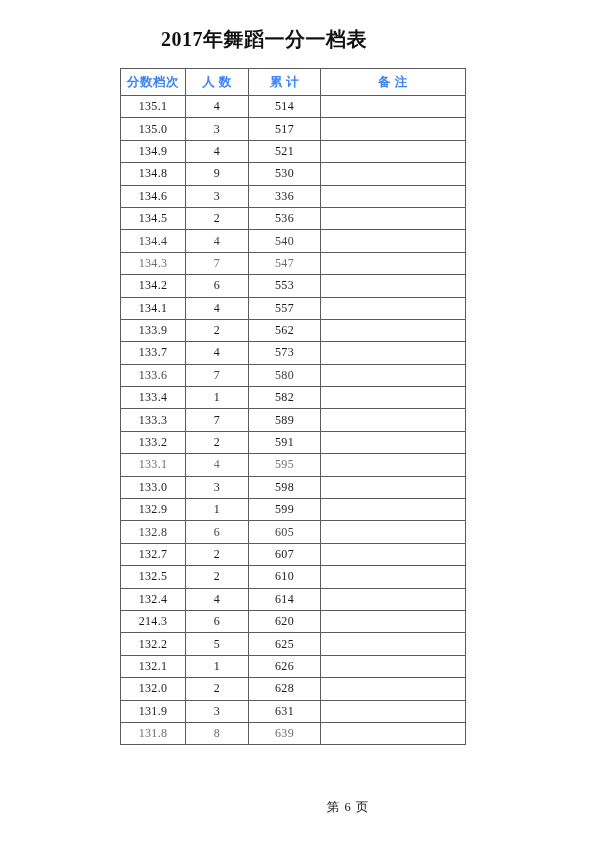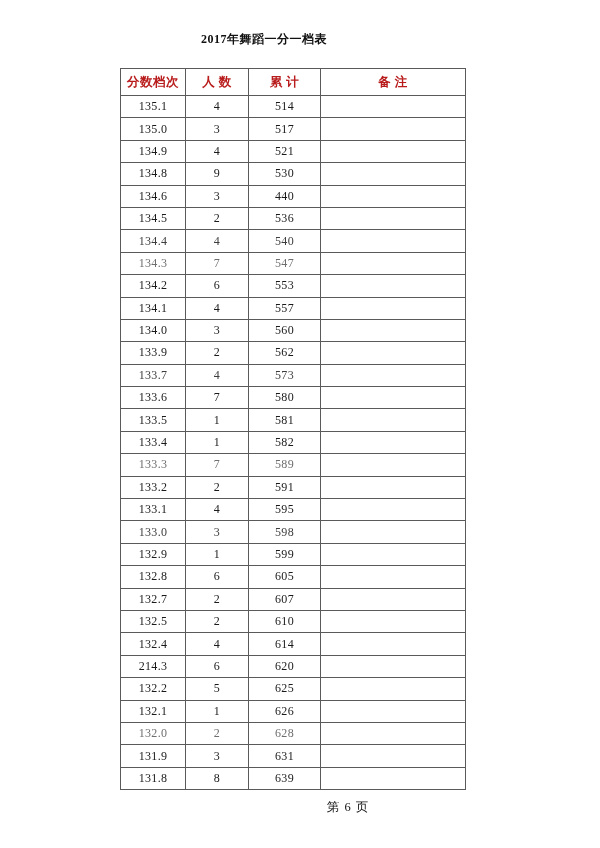--- a/index.html
+++ b/index.html
@@ -23,21 +23,21 @@
     box-sizing: border-box;
   }
 
   
   .doc-title {
     position: absolute;
     top: 27px;
     left: 0;
     width: 528px;
     text-align: center;
-    font-size: 12px;
+    font-size: 20px;
     font-weight: bold;
     letter-spacing: 0.5px;
     font-family: "Liberation Serif", "DejaVu Serif", serif;
     line-height: 24px;
     white-space: nowrap;
   }
 
   
   .table-wrap {
     position: absolute;
@@ -65,21 +65,21 @@
     vertical-align: middle;
     padding: 0;
     font-family: "Liberation Serif", "DejaVu Serif", serif;
   }
 
   table.score-table thead th {
     height: 26px;
     font-size: 12.5px;
     font-weight: bold;
     letter-spacing: 0.5px;
-    color: #b91c1c;
+    color: #3b82f6;
   }
 
   table.score-table tbody td {
     height: 21.4px;
     font-size: 12px;
     font-weight: normal;
     color: #1a1a1a;
     letter-spacing: 0.3px;
   }
 
@@ -156,21 +156,21 @@
           </tr>
           <tr>
             <td>134.8</td>
             <td>9</td>
             <td>530</td>
             <td class="note-cell"></td>
           </tr>
           <tr>
             <td>134.6</td>
             <td>3</td>
-            <td>440</td>
+            <td>336</td>
             <td class="note-cell"></td>
           </tr>
           <tr>
             <td>134.5</td>
             <td>2</td>
             <td>536</td>
             <td class="note-cell"></td>
           </tr>
           <tr>
             <td>134.4</td>
@@ -190,50 +190,38 @@
             <td>553</td>
             <td class="note-cell"></td>
           </tr>
           <tr>
             <td>134.1</td>
             <td>4</td>
             <td>557</td>
             <td class="note-cell"></td>
           </tr>
           <tr>
-            <td>134.0</td>
-            <td>3</td>
-            <td>560</td>
-            <td class="note-cell"></td>
-          </tr>
-          <tr>
             <td>133.9</td>
             <td>2</td>
             <td>562</td>
             <td class="note-cell"></td>
           </tr>
           <tr>
             <td>133.7</td>
             <td>4</td>
             <td>573</td>
             <td class="note-cell"></td>
           </tr>
           <tr>
             <td>133.6</td>
             <td>7</td>
             <td>580</td>
             <td class="note-cell"></td>
           </tr>
           <tr>
-            <td>133.5</td>
-            <td>1</td>
-            <td>581</td>
-            <td class="note-cell"></td>
-          </tr>
-          <tr>
             <td>133.4</td>
             <td>1</td>
             <td>582</td>
             <td class="note-cell"></td>
           </tr>
           <tr>
             <td>133.3</td>
             <td>7</td>
             <td>589</td>
             <td class="note-cell"></td>

